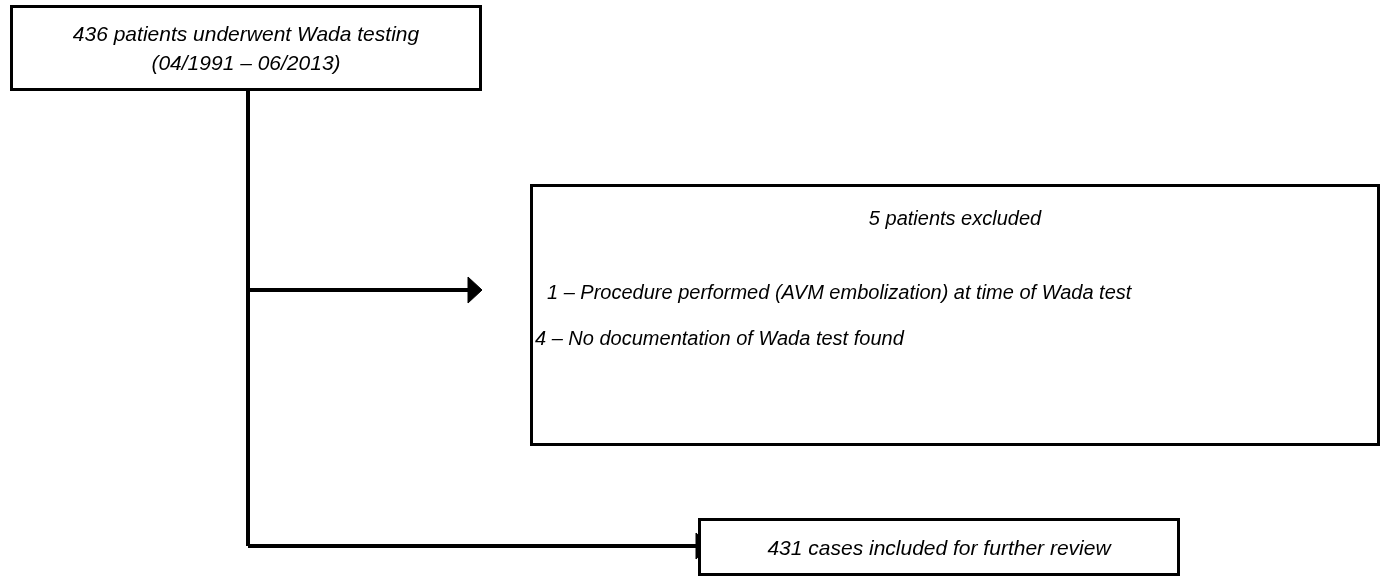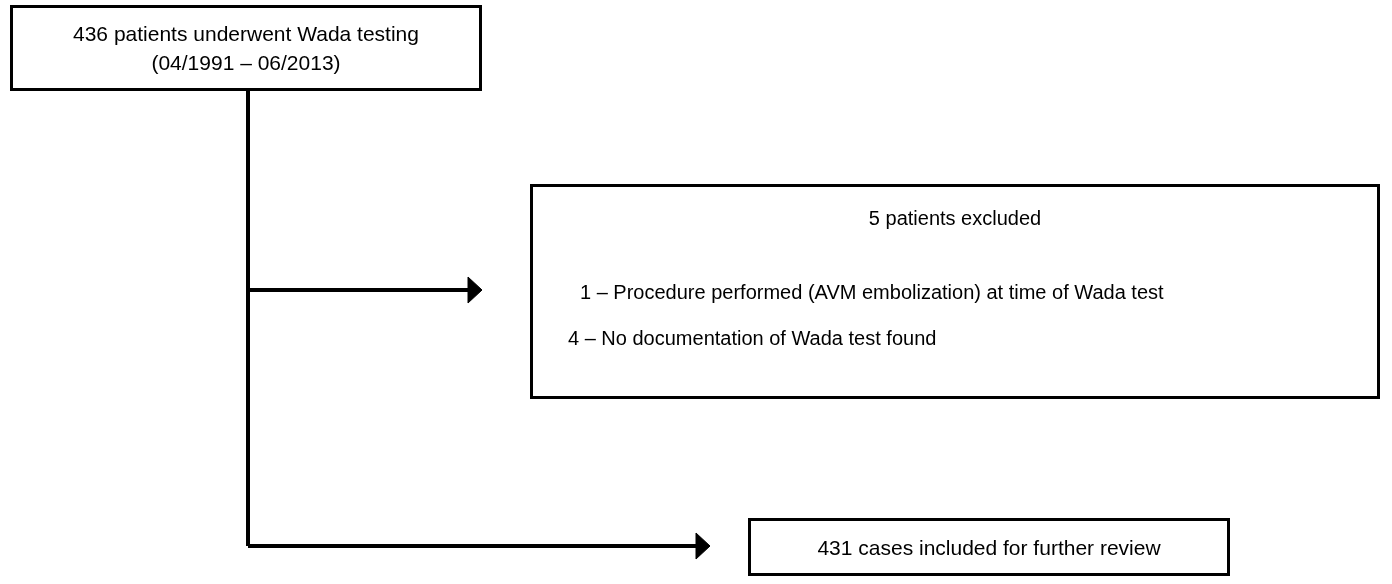--- a/index.html
+++ b/index.html
@@ -19,58 +19,59 @@
     overflow: hidden;
   }
   .node-box {
     position: absolute;
     box-sizing: border-box;
     border: 3px solid #000000;
     background: #ffffff;
     display: flex;
     flex-direction: column;
     justify-content: center;
+    font-style: italic;
   }
   #box-cohort {
     left: 10px;
     top: 5px;
     width: 472px;
     height: 86px;
     align-items: center;
     text-align: center;
   }
   #box-cohort .line {
     font-size: 21px;
     line-height: 29px;
     white-space: nowrap;
   }
   #box-excluded {
     left: 530px;
     top: 184px;
     width: 850px;
-    height: 215px;
-    padding: 0 35px;
+    height: 262px;
+    padding: 0 2px;
     justify-content: flex-start;
   }
   #box-excluded .excluded-title {
     text-align: center;
     font-size: 20px;
     line-height: 26px;
     margin-top: 18px;
   }
   #box-excluded .excluded-reason {
     text-align: left;
     font-size: 20px;
     line-height: 26px;
     white-space: nowrap;
   }
   #box-excluded .reason-1 { margin-top: 48px; margin-left: 12px; }
   #box-excluded .reason-2 { margin-top: 20px; }
   #box-included {
-    left: 748px;
+    left: 698px;
     top: 518px;
     width: 482px;
     height: 58px;
     align-items: center;
     text-align: center;
   }
   #box-included .line {
     font-size: 21px;
     line-height: 27px;
     white-space: nowrap;

